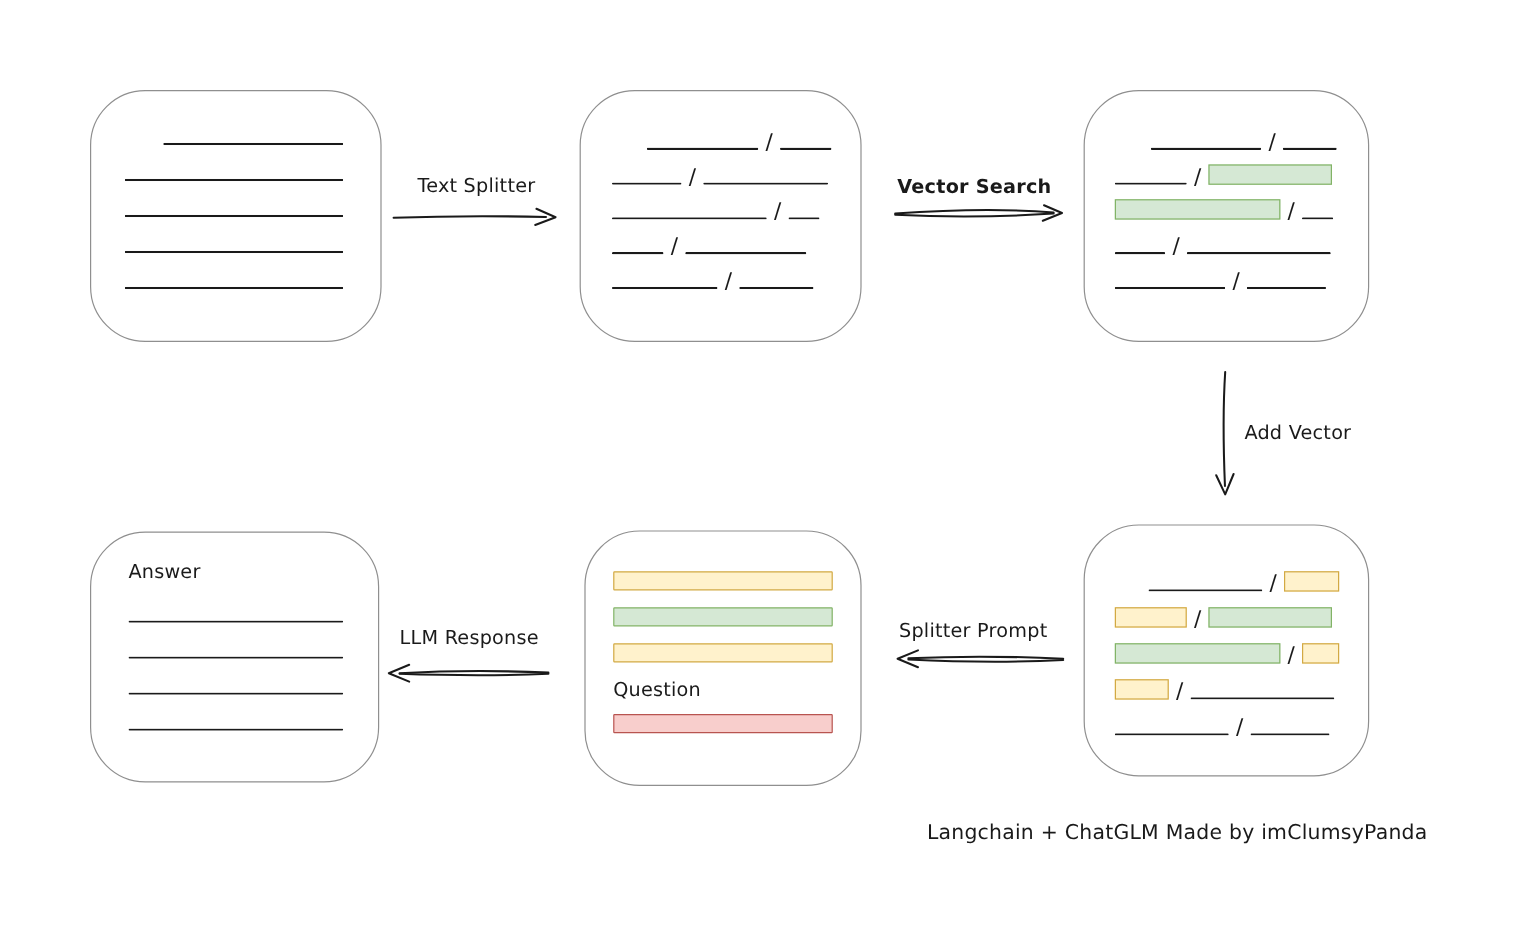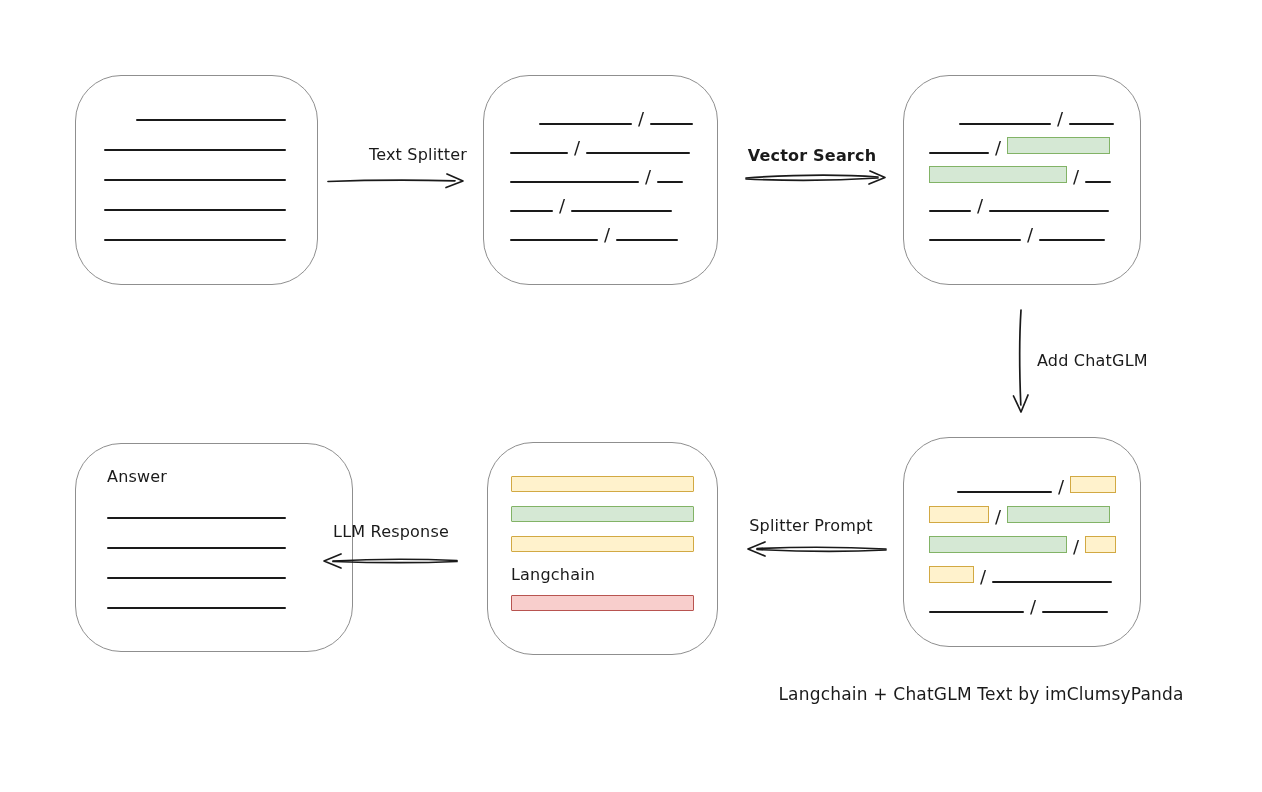--- a/index.html
+++ b/index.html
@@ -15,21 +15,21 @@
   }
   #box-document { left:75px; top:75px; width:243px; height:210px; }
   #box-document .rows { padding:15px 0 0 28px; }
   #box-split    { left:483px; top:75px; width:235px; height:210px; }
   #box-split .rows { padding:20px 0 0 26px; }
   #box-matched  { left:903px; top:75px; width:238px; height:210px; }
   #box-matched .rows { padding:20px 0 0 25px; }
   #box-context  { left:903px; top:437px; width:238px; height:210px; }
   #box-context .rows { padding:25px 0 0 25px; }
   #box-prompt   { left:487px; top:442px; width:231px; height:213px; padding:22px 0 0 23px; }
-  #box-answer   { left:75px; top:443px; width:278px; height:209px; padding:23px 0 0 31px; }
+  #box-answer   { left:75px; top:443px; width:241px; height:209px; padding:23px 0 0 31px; }
   #box-answer .rows { margin-top:2px; padding:0; }
 
   .rows { display:flex; flex-direction:column; }
   .seg-row { display:flex; align-items:flex-end; height:29px; }
   #box-document .seg-row, #box-context .seg-row, #box-answer .seg-row { height:30px; }
   .seg { flex:0 0 auto; }
   .seg-line { height:0; border-bottom:2px solid var(--ink,#1a1a1a); border-radius:1px; }
   .seg-green  { height:17px; background:var(--green-fill); border:1.5px solid var(--green-border); }
   .seg-yellow { height:17px; background:var(--yellow-fill); border:1.5px solid var(--yellow-border); }
   .slash { font-size:18px; line-height:16px; margin:0 6px -2px 6px; }
@@ -168,21 +168,21 @@
         </div>
       </div>
   </div>
 
   <div class="box" id="box-prompt">
     <div class="bars" id="knowledge-bars">
         <div class="bar bar-yellow"></div>
         <div class="bar bar-green"></div>
         <div class="bar bar-yellow"></div>
       </div>
-    <div class="heading" id="question-label">Langchain</div>
+    <div class="heading" id="question-label">Question</div>
     <div class="bars" id="question-bars">
         <div class="bar bar-red"></div>
       </div>
   </div>
 
   <div class="box" id="box-answer">
     <div class="heading">Answer</div>
     <div class="rows">
         <div class="seg-row">
           <div class="seg seg-line" style="width: 179px;"></div>
@@ -192,47 +192,47 @@
         </div>
         <div class="seg-row">
           <div class="seg seg-line" style="width: 179px;"></div>
         </div>
         <div class="seg-row">
           <div class="seg seg-line" style="width: 179px;"></div>
         </div>
       </div>
   </div>
 
-  <div class="arrow-label centered" style="left:418px; top:145px;">Text Splitter</div>
+  <div class="arrow-label centered" style="left:397px; top:145px;">Text Splitter</div>
   <svg class="arrow" style="left:324px; top:167px;" width="145" height="28">
     <path d="M4,14.5 C45,13 95,13 131,13.8"></path>
     <path d="M123,7 L139,14 L122,20.5"></path>
   </svg>
 
   <div class="arrow-label centered" style="left:812px; top:146px;font-weight:bold;">Vector Search</div>
   <svg class="arrow" style="left:740px; top:164px;" width="152" height="28">
     <path d="M6,14 C55,10.5 105,10.5 138,13"></path>
     <path d="M6,15 C55,17.5 100,16.5 138,14"></path>
     <path d="M130,7 L145,13.5 L129,20"></path>
   </svg>
 
-  <div class="arrow-label" style="left:1037px; top:351px;">Add ChatGLM</div>
+  <div class="arrow-label" style="left:1037px; top:351px;">Add Vector</div>
   <svg class="arrow" style="left:1007px; top:306px;" width="28" height="112">
     <path d="M14,4 C12,35 12.5,68 13.8,99"></path>
     <path d="M6.5,90 L14,106 L21,89"></path>
   </svg>
 
   <div class="arrow-label centered" style="left:811px; top:516px;">Splitter Prompt</div>
   <svg class="arrow" style="left:737px; top:536px;" width="155" height="26">
     <path d="M149,13 C100,10.5 55,11 20,12.5"></path>
     <path d="M149,14 C100,16.5 60,15.5 20,13.5"></path>
     <path d="M28,6 L11,13 L28,20"></path>
   </svg>
 
   <div class="arrow-label centered" style="left:391px; top:522px;text-align:center;">LLM Response</div>
   <svg class="arrow" style="left:316px; top:548px;" width="146" height="26">
     <path d="M141,12.5 C95,10.5 55,11 17,13"></path>
     <path d="M141,13.5 C95,15.5 60,15 17,13.5"></path>
     <path d="M25,6 L8,13 L25,20"></path>
   </svg>
 
-  <div id="caption">Langchain + ChatGLM Text by imClumsyPanda</div>
+  <div id="caption">Langchain + ChatGLM Made by imClumsyPanda</div>
 </div>
 
 </body></html>

